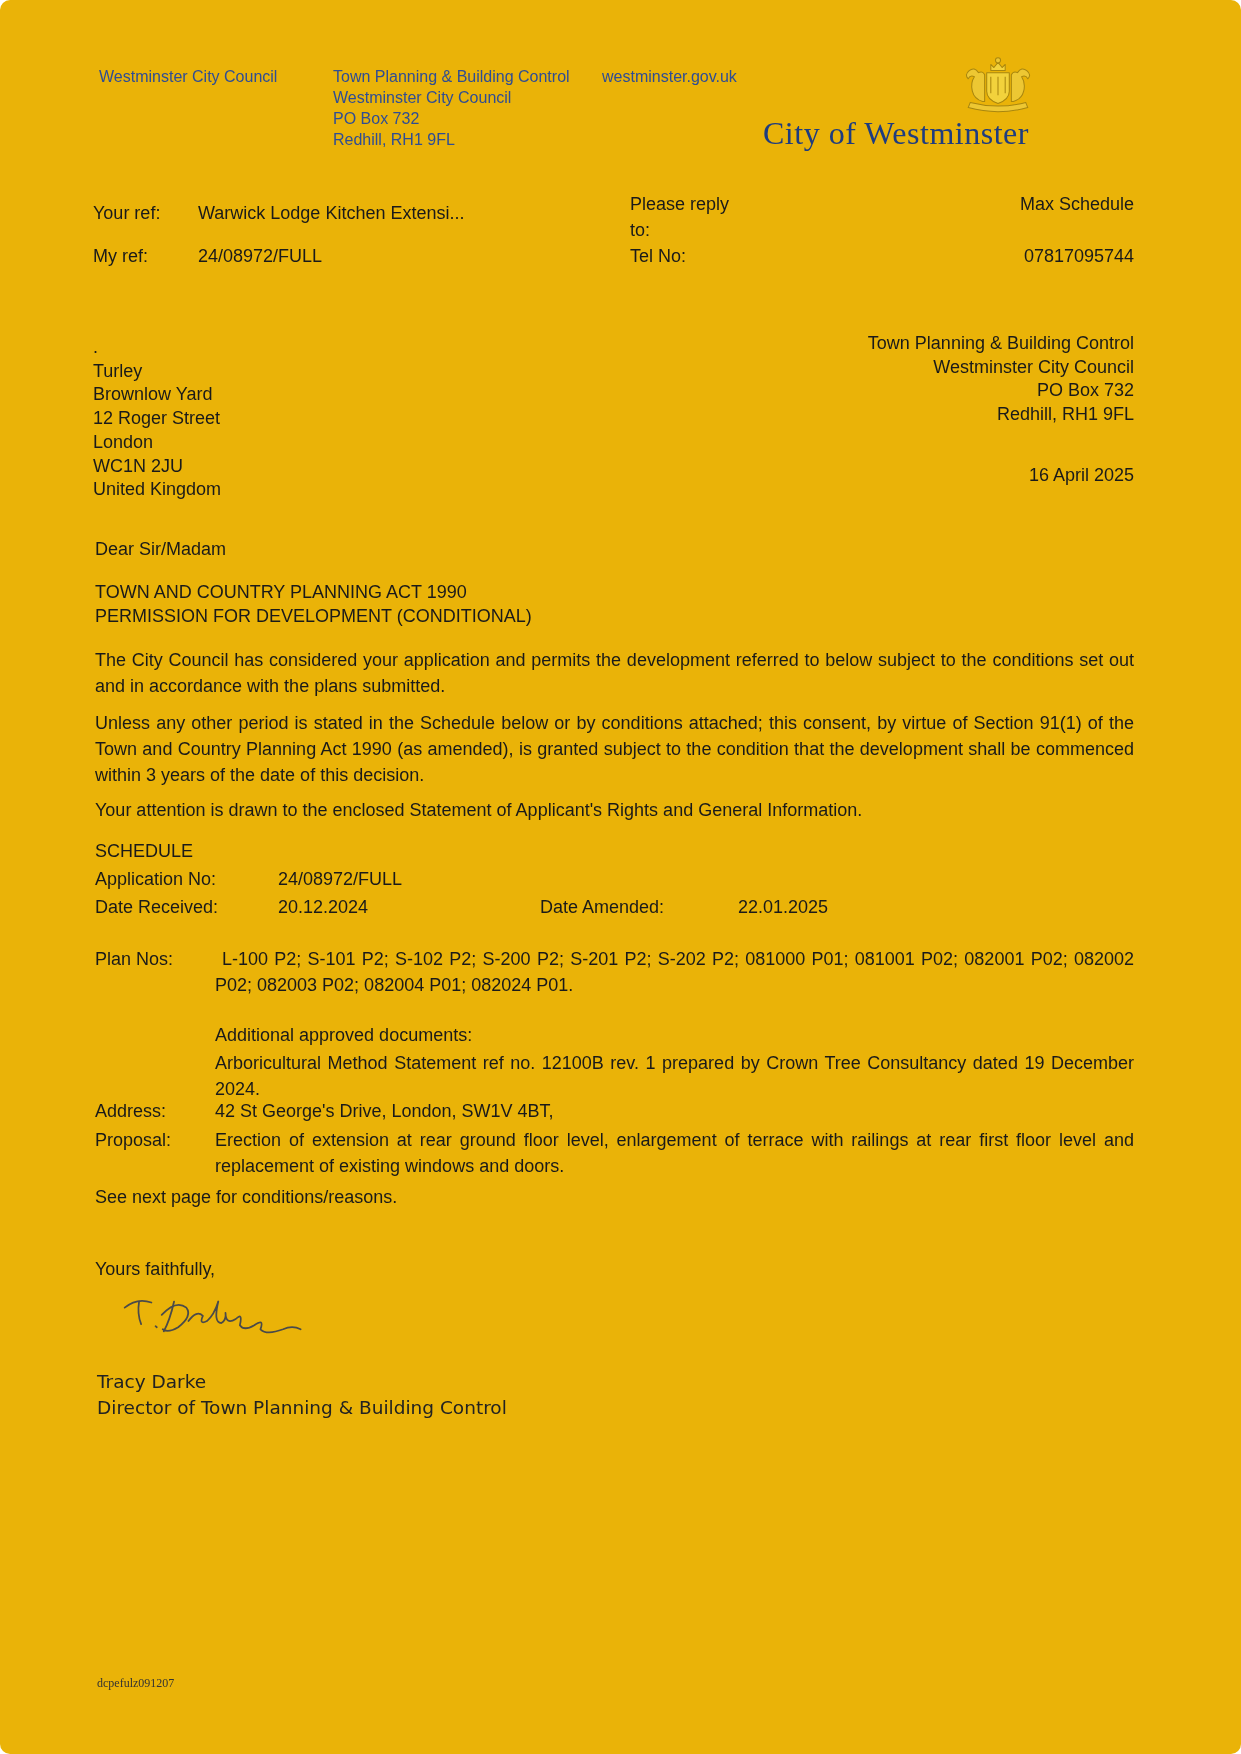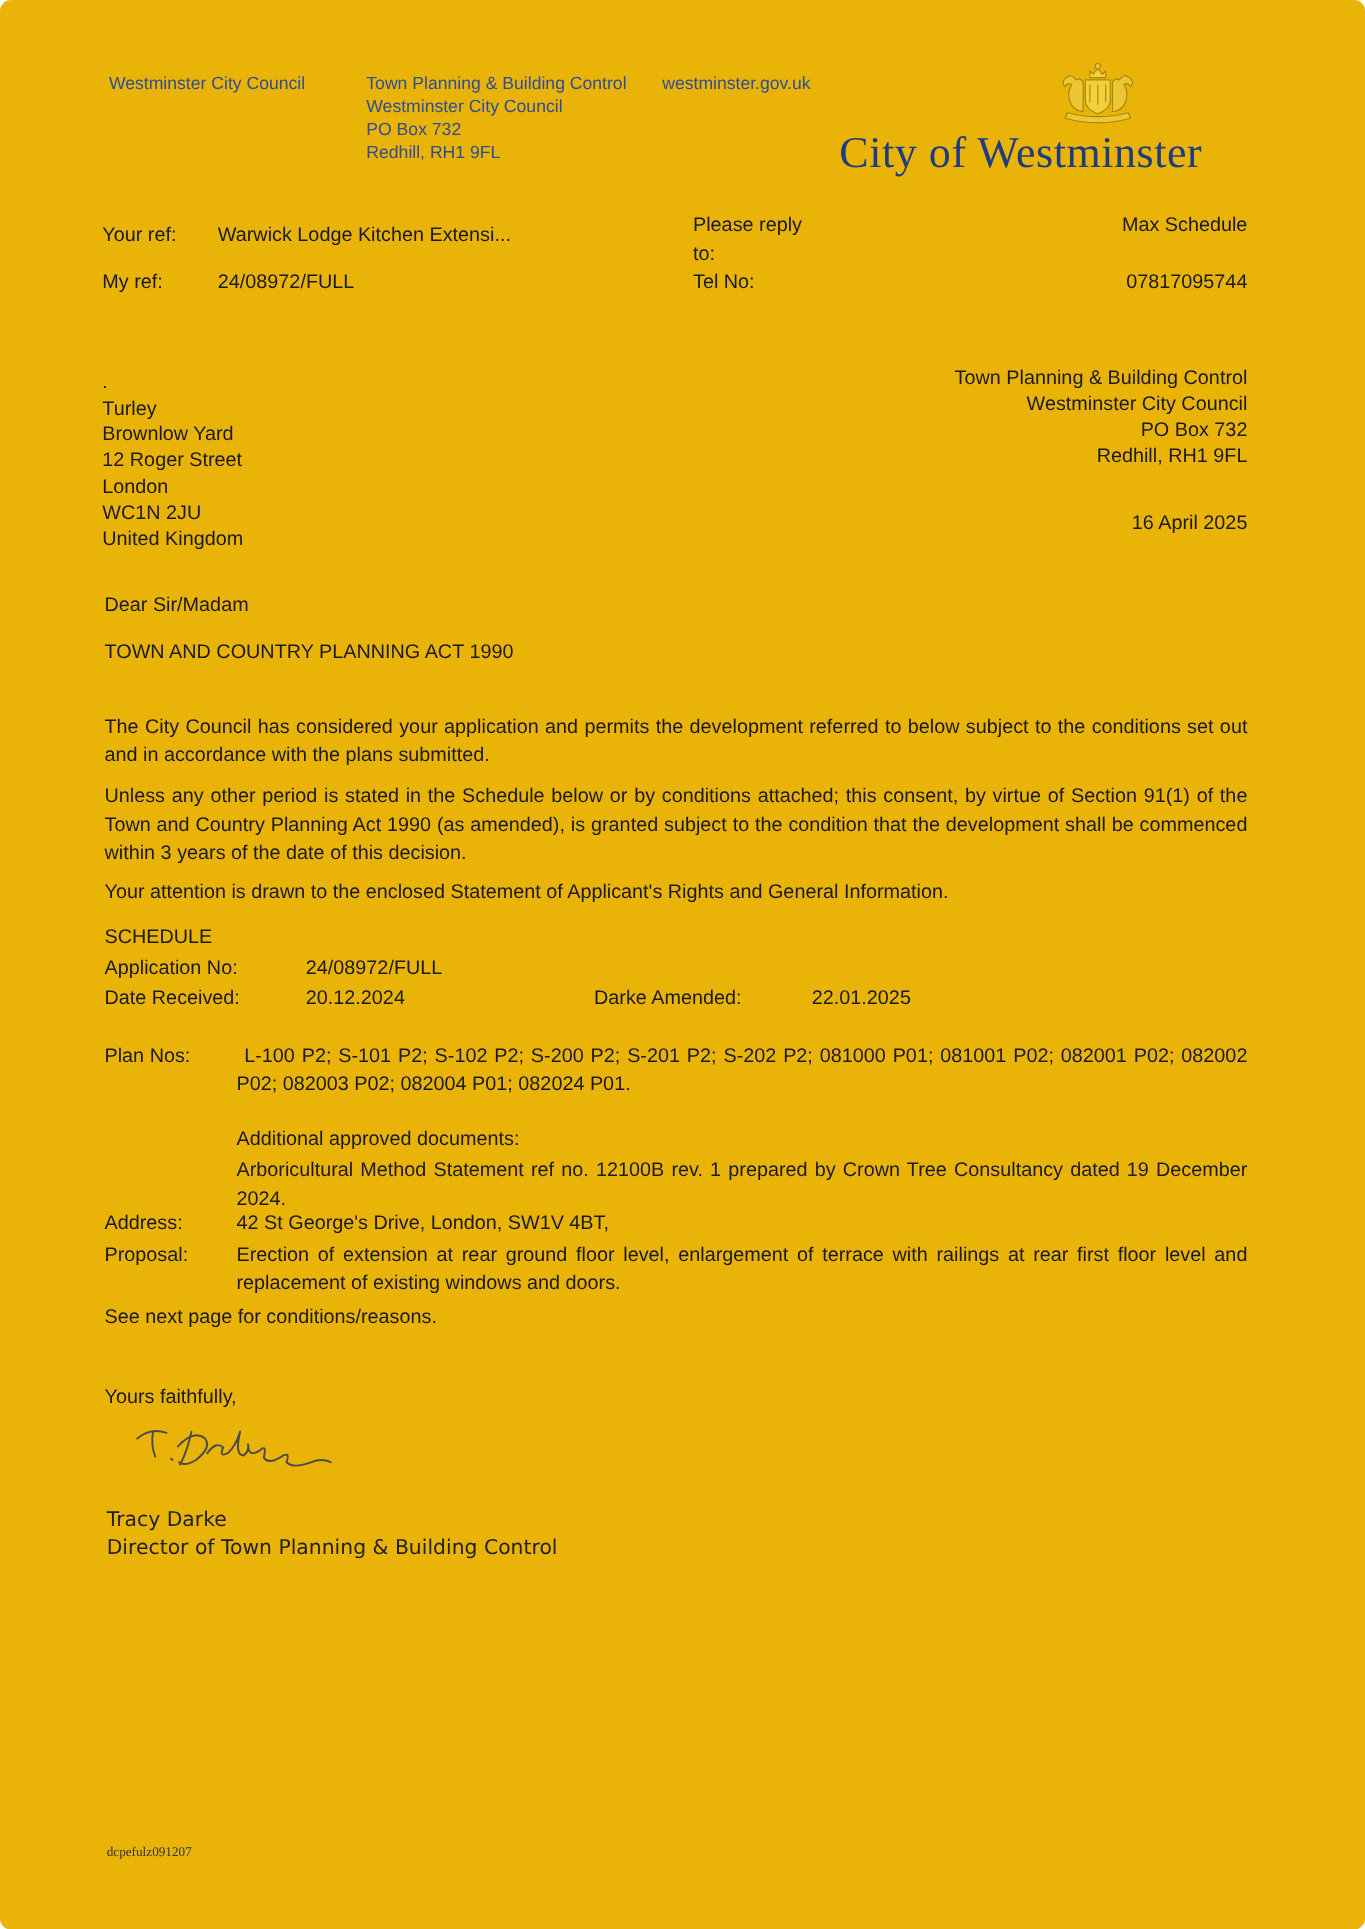--- a/index.html
+++ b/index.html
@@ -16,21 +16,21 @@
     background: #eab308;
     overflow: hidden;
     border-radius: 10px;
   }
   .abs { position: absolute; }
 
   
   .lh-text { font-size: 16px; line-height: 21px; color: #2f4d94; }
   .logo-text {
     font-family: "Liberation Serif", serif;
-    font-size: 40px;
+    font-size: 32px;
     color: #1e3c80;
     letter-spacing: 0.5px;
     white-space: nowrap;
   }
 
   
   .t  { font-size: 18px; line-height: 26px; }
   .just { text-align: justify; }
   .right { text-align: right; }
 
@@ -104,36 +104,37 @@
     <div>Westminster City Council</div>
     <div>PO Box 732</div>
     <div>Redhill, RH1 9FL</div>
   </div>
   <div class="abs t right" style="left:600px; top:462px; width:534px;">16 April 2025</div>
 
   <div class="abs t" style="left:95px; top:536px;">Dear Sir/Madam</div>
 
   <div class="abs t" style="left:95px; top:580px; line-height:24px;">
     <div>TOWN AND COUNTRY PLANNING ACT 1990</div>
+    <div>PERMISSION FOR DEVELOPMENT (CONDITIONAL)</div>
   </div>
 
   <div class="abs t just" style="left:95px; top:647px; width:1039px;">The City Council has considered your application and permits the development referred to below subject to the conditions set out and in accordance with the plans submitted.</div>
 
   <div class="abs t just" style="left:95px; top:710px; width:1039px;">Unless any other period is stated in the Schedule below or by conditions attached; this consent, by virtue of Section 91(1) of the Town and Country Planning Act 1990 (as amended), is granted subject to the condition that the development shall be commenced within 3 years of the date of this decision.</div>
 
   <div class="abs t" style="left:95px; top:797px; width:1039px;">Your attention is drawn to the enclosed Statement of Applicant's Rights and General Information.</div>
 
   <div class="abs t" style="left:95px; top:838px;">SCHEDULE</div>
 
   <div class="abs t" style="left:95px; top:866px;">Application No:</div>
   <div class="abs t" style="left:278px; top:866px;">24/08972/FULL</div>
 
   <div class="abs t" style="left:95px; top:894px;">Date Received:</div>
   <div class="abs t" style="left:278px; top:894px;">20.12.2024</div>
-  <div class="abs t" style="left:540px; top:894px;">Darke Amended:</div>
+  <div class="abs t" style="left:540px; top:894px;">Date Amended:</div>
   <div class="abs t" style="left:738px; top:894px;">22.01.2025</div>
 
   <div class="abs t" style="left:95px; top:946px;">Plan Nos:</div>
   <div class="abs t just" style="left:215px; top:946px; width:919px; text-indent:7px;">L-100 P2; S-101 P2; S-102 P2; S-200 P2; S-201 P2; S-202 P2; 081000 P01; 081001 P02; 082001 P02; 082002 P02; 082003 P02; 082004 P01; 082024 P01.</div>
 
   <div class="abs t" style="left:215px; top:1022px;">Additional approved documents:</div>
   <div class="abs t just" style="left:215px; top:1050px; width:919px;">Arboricultural Method Statement ref no. 12100B rev. 1 prepared by Crown Tree Consultancy dated 19 December 2024.</div>
 
   <div class="abs t" style="left:95px; top:1098px;">Address:</div>
   <div class="abs t" style="left:215px; top:1098px;">42 St George's Drive, London, SW1V 4BT,</div>

